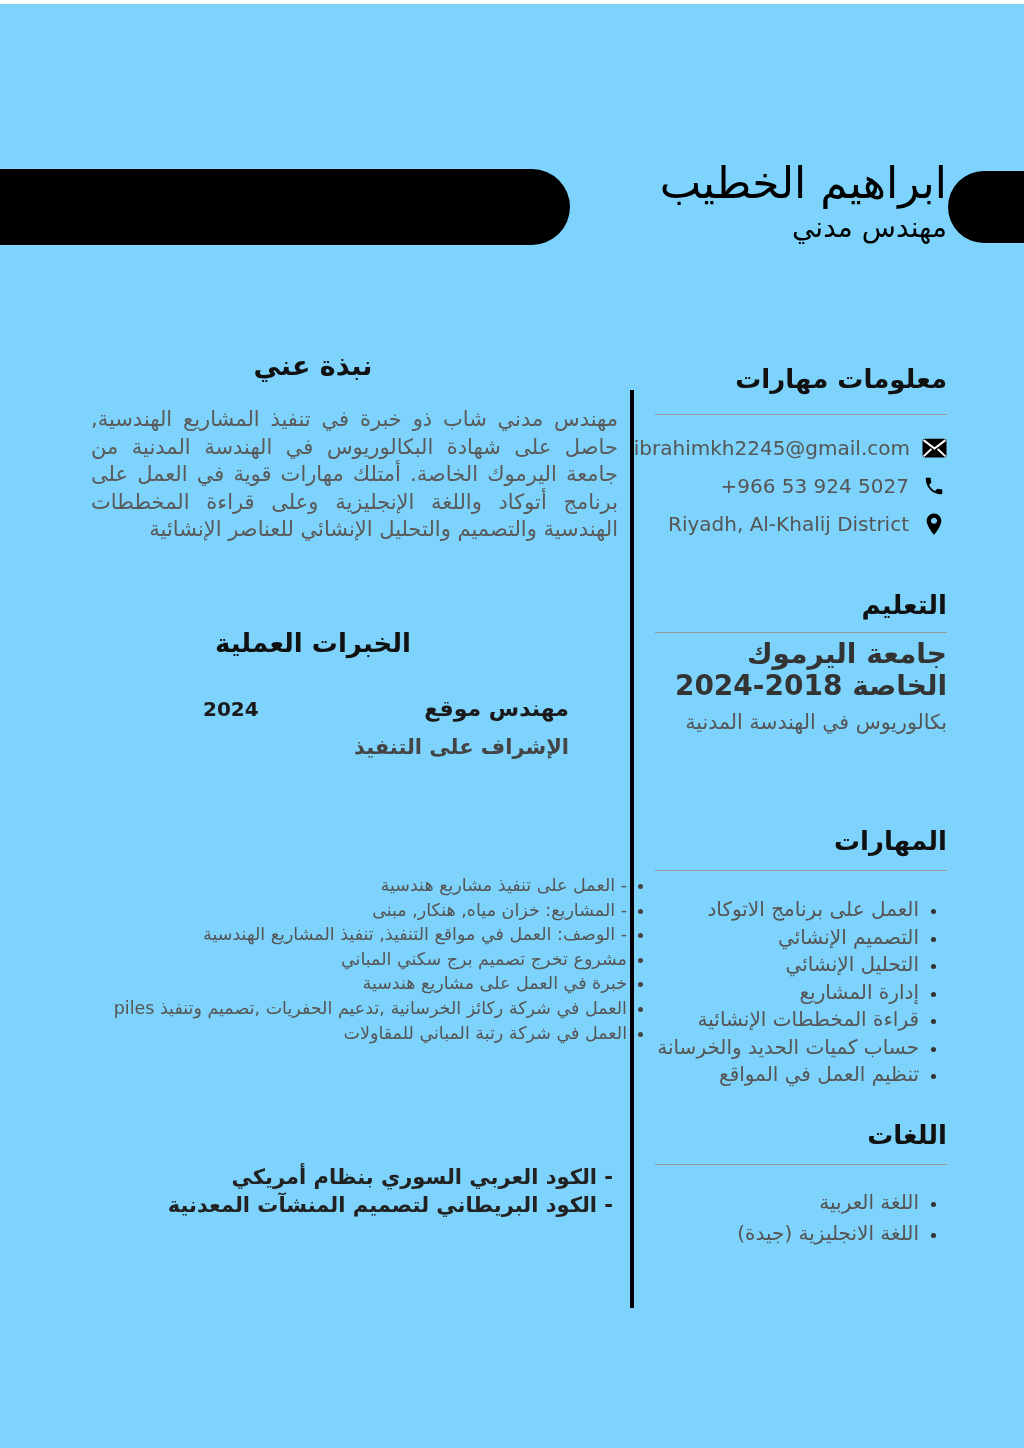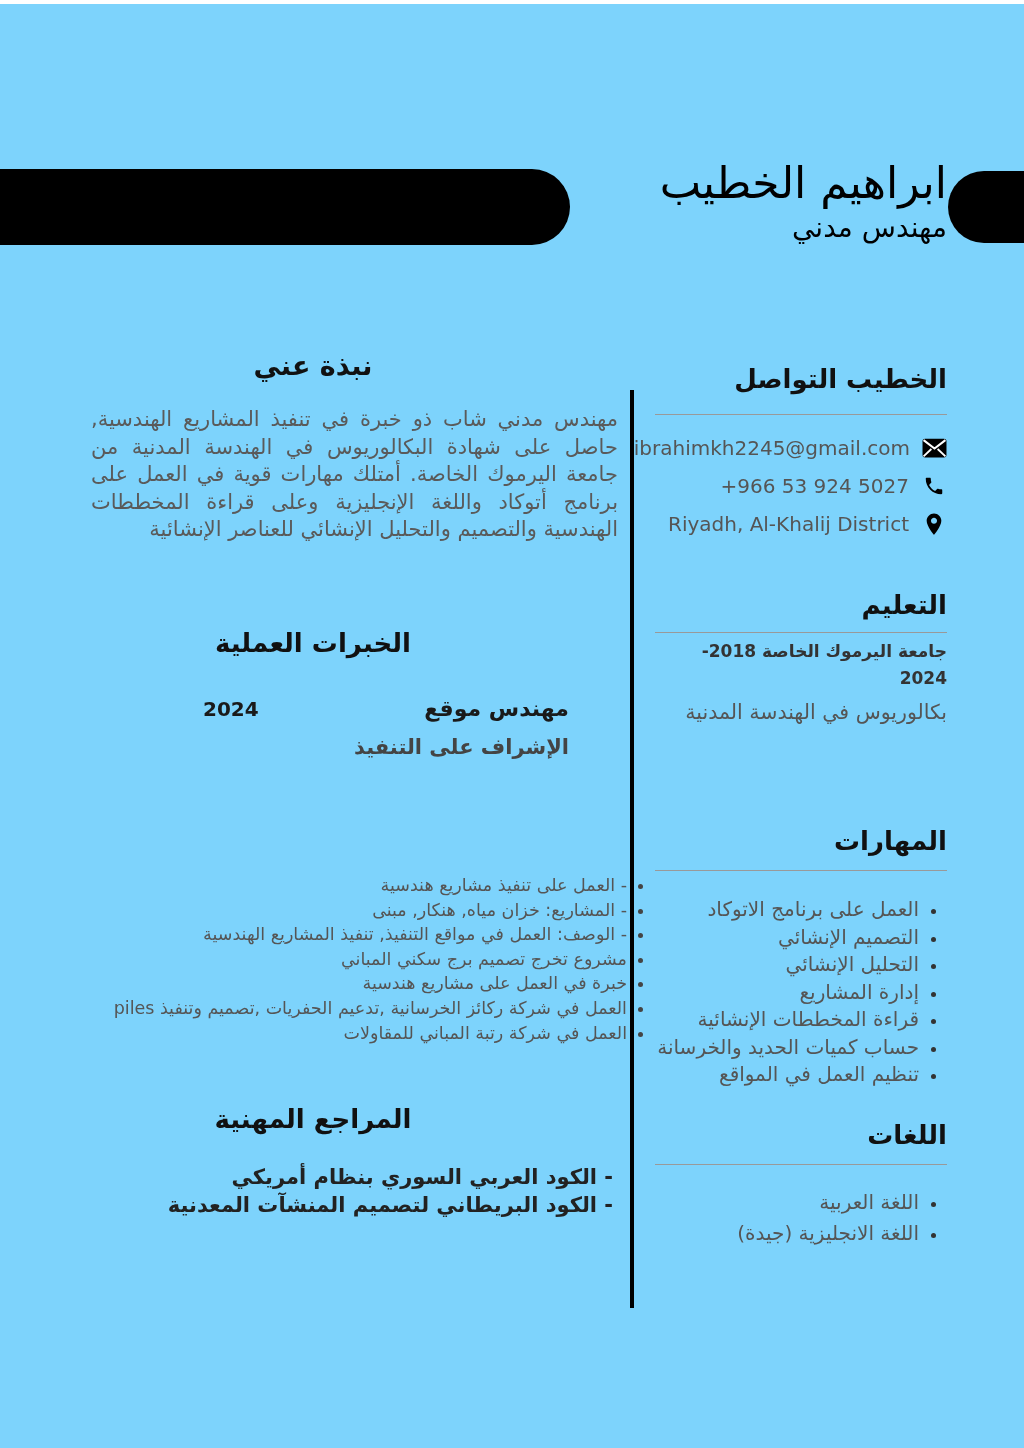--- a/index.html
+++ b/index.html
@@ -27,21 +27,21 @@
   .sec-contact { top:360px; }
   .sec-contact .rule { margin-top:19px; }
   .contact-rows { margin-top:14px; }
   .contact-row { display:flex; align-items:center; height:38px; }
   .cicon { width:26px; height:24px; display:flex; align-items:center; justify-content:center; margin-left:12px; }
   .ctext { font-size:20px; color:#555; }
   .ltr { direction:ltr; unicode-bidi:isolate; }
 
   .sec-education { top:586px; }
   .sec-education .rule { margin-top:11px; }
-  .edu-school { margin-top:5px; font-size:17px; line-height:27px; font-weight:bold; color:#333; }
+  .edu-school { margin-top:5px; font-size:28px; line-height:32px; font-weight:bold; color:#333; }
   .edu-degree { margin-top:7px; font-size:20.5px; line-height:27px; color:#555; }
 
   .sec-skills { top:822px; }
   .sec-skills .rule { margin-top:13px; }
   .side-list { margin:25px 28px 0 0; padding:0; }
   .side-list li { font-size:20px; line-height:27.5px; color:#555; }
   .side-list li::marker { color:#333; font-size:17px; }
 
   .sec-languages { top:1116px; }
   .sec-languages .rule { margin-top:13px; }
@@ -78,21 +78,21 @@
   <div class="banner-bar"></div>
   <div class="banner-tab"></div>
   <div class="name-block">
     <div class="person-name">ابراهيم الخطيب</div>
     <div class="person-title">مهندس مدني</div>
   </div>
 
   <div class="col-divider"></div>
 
   <div class="side-section sec-contact">
-    <div class="side-heading">الخطيب التواصل</div>
+    <div class="side-heading">معلومات مهارات</div>
     <hr class="rule">
     <div class="contact-rows">
       <div class="contact-row">
         <span class="cicon">
           <svg width="25" height="20" viewBox="0 0 24 19">
             <rect x="0.5" y="0.5" width="23" height="18" rx="2.5" fill="#000"></rect>
             <path d="M1.5 2l10.5 8L22.5 2" stroke="#fff" stroke-width="2" fill="none"></path>
             <path d="M1.5 17.5l7.5-7M22.5 17.5l-7.5-7" stroke="#fff" stroke-width="1.8" fill="none"></path>
           </svg>
         </span>
@@ -164,20 +164,19 @@
         <li>- العمل على تنفيذ مشاريع هندسية</li>
         <li>- المشاريع: خزان مياه, هنكار, مبنى</li>
         <li>- الوصف: العمل في مواقع التنفيذ, تنفيذ المشاريع الهندسية</li>
         <li>مشروع تخرج تصميم برج سكني المباني</li>
         <li>خبرة في العمل على مشاريع هندسية</li>
         <li>العمل في شركة ركائز الخرسانية ,تدعيم الحفريات ,تصميم وتنفيذ piles</li>
         <li>العمل في شركة رتبة المباني للمقاولات</li>
       </ul>
     </div>
 
-    <div class="center-head ref-head">المراجع المهنية</div>
     <div class="ref-items">
       <div>- الكود العربي السوري بنظام أمريكي</div>
       <div>- الكود البريطاني لتصميم المنشآت المعدنية</div>
     </div>
 
   </div>
 </div>
 
 </body></html>

